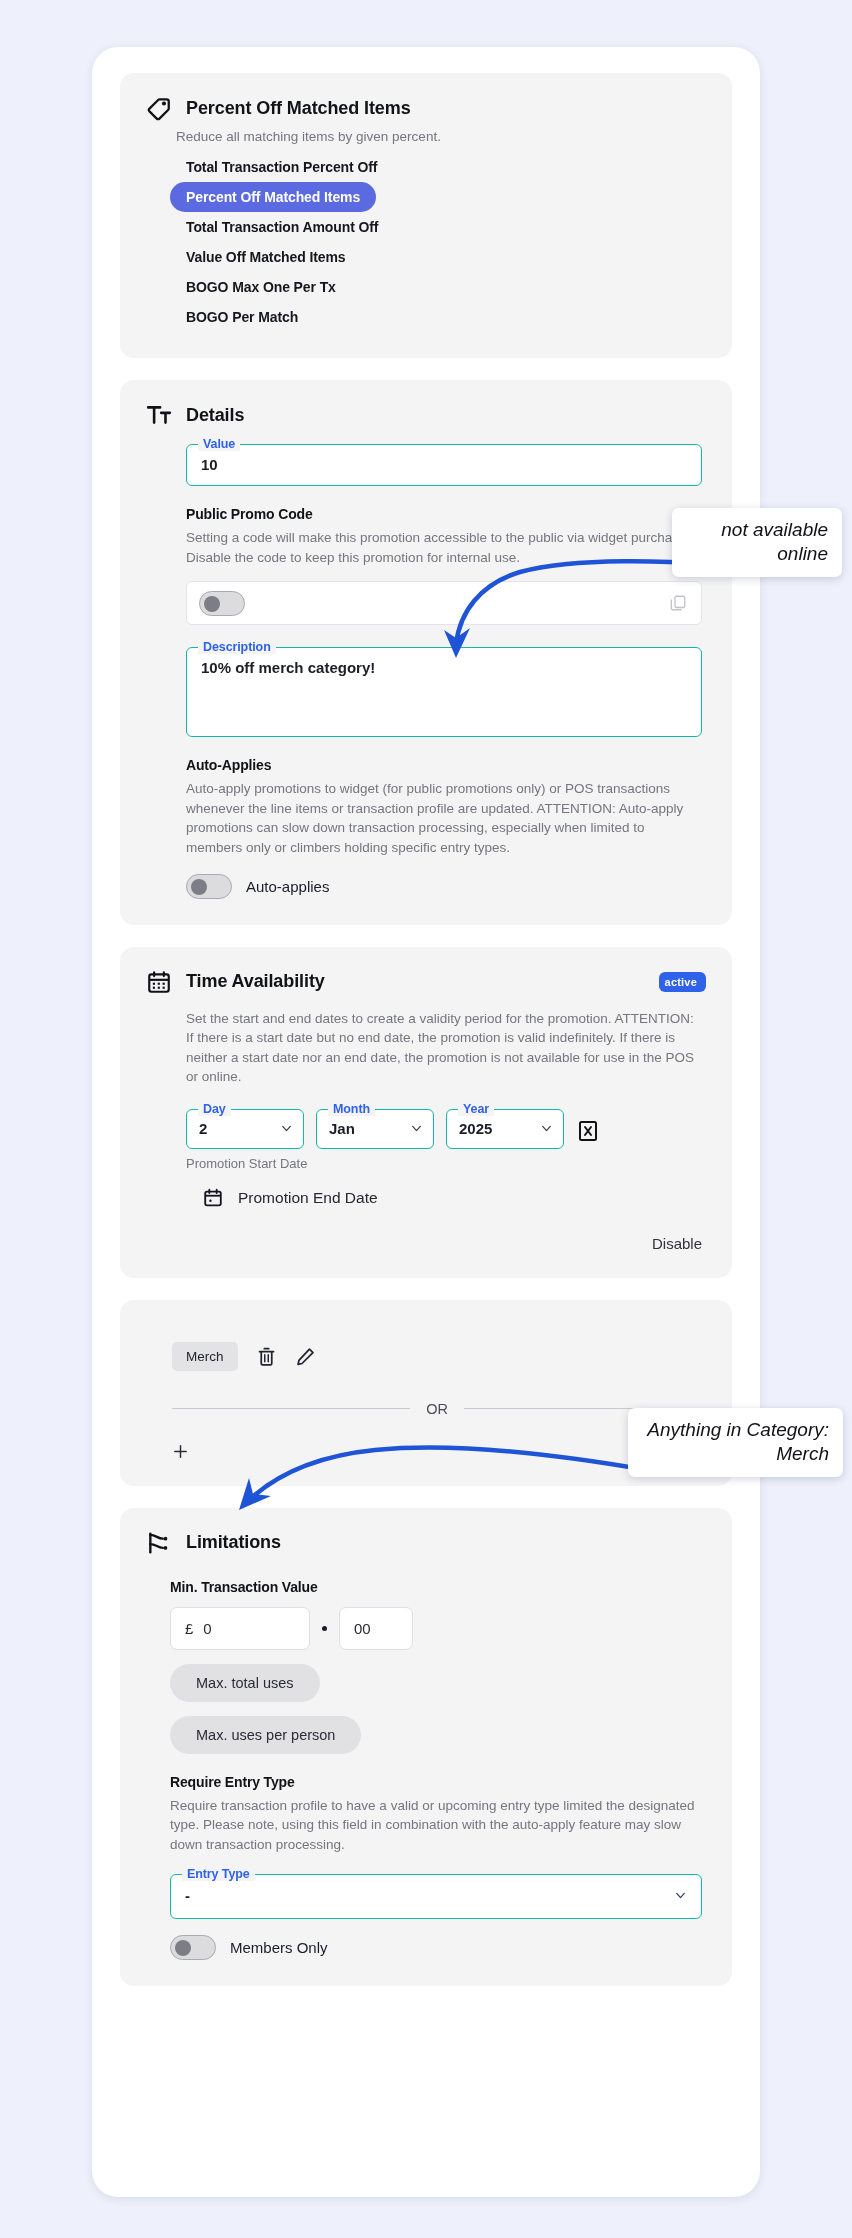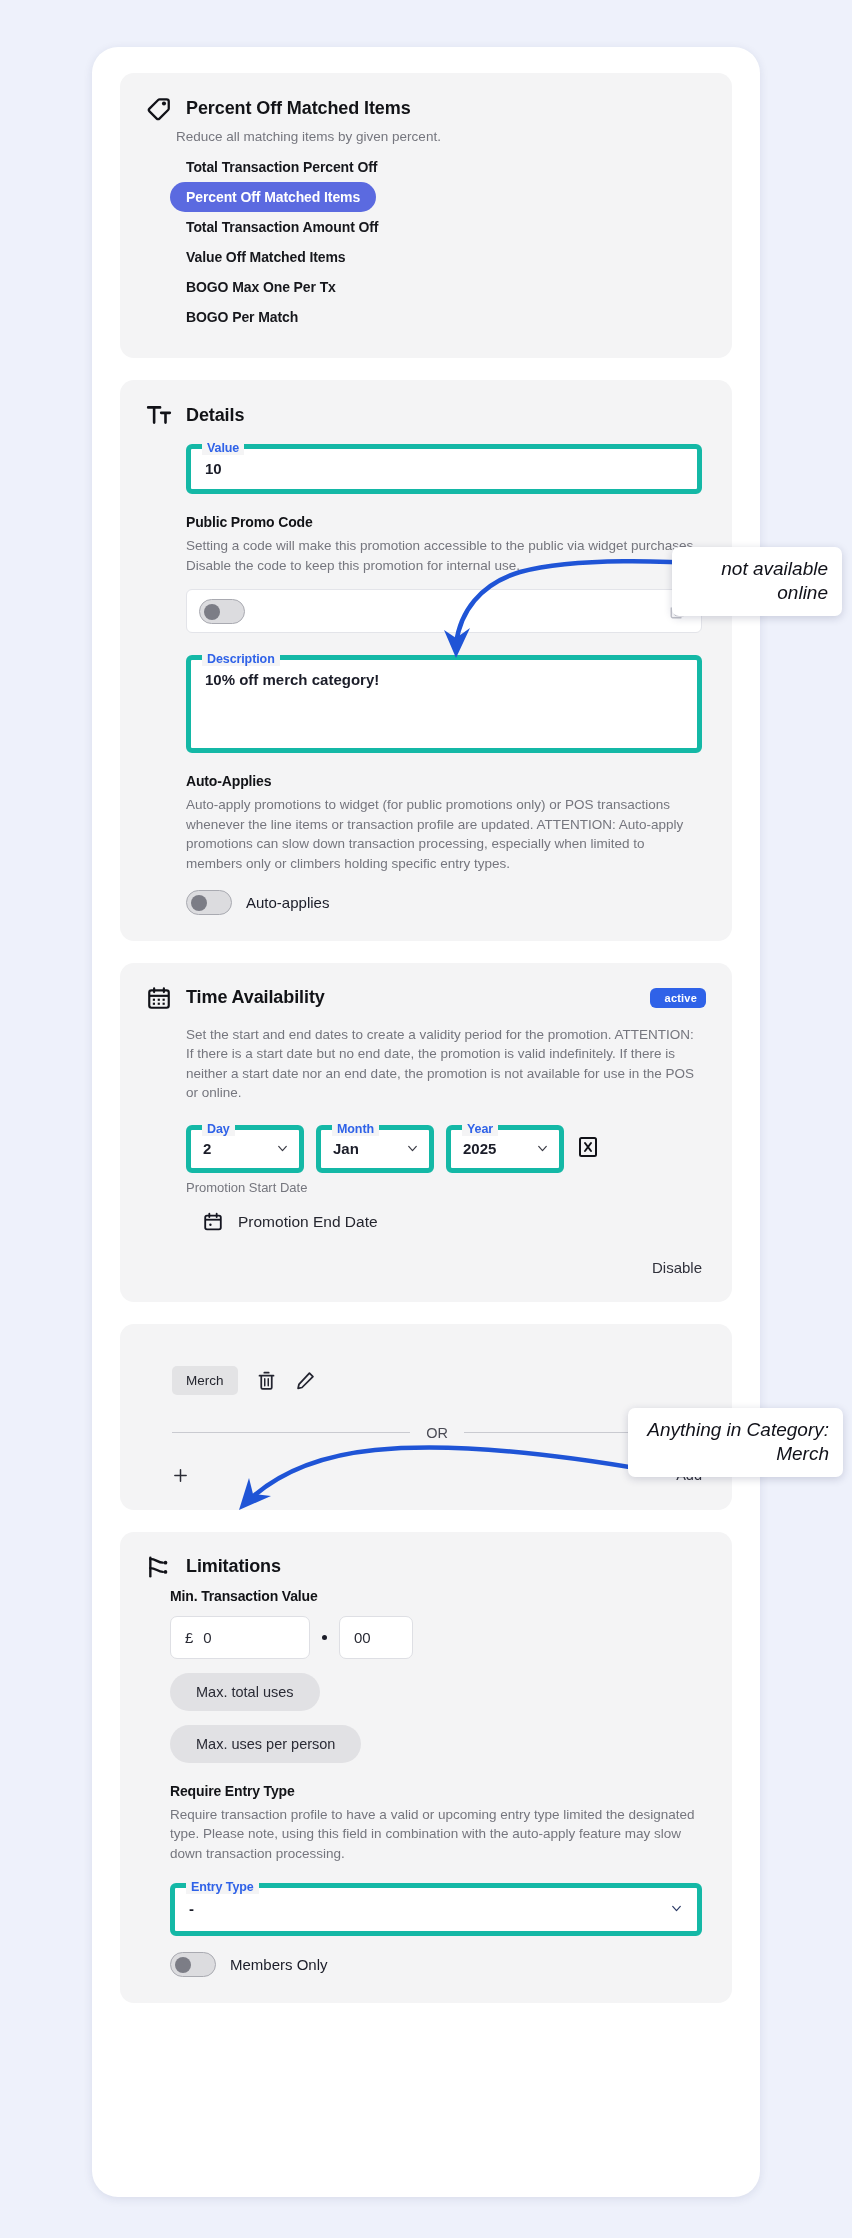--- a/index.html
+++ b/index.html
@@ -51,21 +51,21 @@
   }
   .card-icon { width: 26px; height: 26px; display:block; flex: none; }
   .card-head-spacer { flex: 1 1 auto; }
 
   .badge {
     background: #2f62e8;
     color: #fff;
     font-size: 11px;
     font-weight: bold;
     border-radius: 6px;
-    padding: 4px 9px 4px 15px;
+    padding: 4px 9px 4px 6px;
     letter-spacing: .2px;
   }
 
   .sub {
     color: #75767e;
     font-size: 13.5px;
     line-height: 1.42;
     margin: 6px 0 4px 30px;
   }
 
@@ -87,21 +87,21 @@
     margin-left: -16px;
   }
 
   
   .body { margin-left: 40px; margin-right: 4px; }
 
   
   .field {
     position: relative;
     background: #fff;
-    border: 5px solid #14b8a6;
+    border: 1px solid #14b8a6;
     border-radius: 6px;
     margin-top: 16px;
   }
   .field > .legend {
     position: absolute;
     top: -8px; left: 11px;
     background: #f4f4f5;
     padding: 0 5px;
     font-size: 12.5px;
     font-weight: bold;
@@ -294,21 +294,21 @@
 <svg class="arrow-svg" style="left:380px; top:512px;" width="350" height="160" viewBox="0 0 350 160">
   <path d="M338 52 C 300 50, 200 44, 140 60 C 100 72, 80 100, 76 132" fill="none" stroke="#1f54d6" stroke-width="4.5" stroke-linecap="round"></path>
   <path d="M76 146 L 64 118 L 76 126 L 90 116 Z" fill="#1f54d6"></path>
 </svg>
 
 <svg class="arrow-svg" style="left:195px; top:1408px;" width="460" height="130" viewBox="0 0 460 130">
   <path d="M452 62 C 360 46, 260 34, 180 42 C 120 48, 80 68, 54 92" fill="none" stroke="#1f54d6" stroke-width="4.5" stroke-linecap="round"></path>
   <path d="M44 102 L 54 70 L 58 86 L 76 88 Z" fill="#1f54d6"></path>
 </svg>
 
-<div class="callout" style="left:672px; top:547px; width:170px;">
+<div class="callout" style="left:672px; top:508px; width:170px;">
   <span>not available online</span>
 </div>
 
 <div class="callout" style="left:628px; top:1408px; width:215px;">
   <span>Anything in Category: Merch</span>
 </div>
 
 <div class="phone">
  <div class="scroll">
 
@@ -511,21 +511,21 @@
         <path d="M4 3.5 V20.5" stroke="#111218" stroke-width="2.2" stroke-linecap="round"></path>
         <path d="M4 4.5 C9 4.5, 11 8, 15.5 8" stroke="#111218" stroke-width="2.2" stroke-linecap="round"></path>
         <path d="M4 13 C9 13, 11 16.5, 15.5 16.5" stroke="#111218" stroke-width="2.2" stroke-linecap="round"></path>
         <circle cx="18" cy="8" r="1.7" fill="#111218"></circle>
         <circle cx="18" cy="16.5" r="1.7" fill="#111218"></circle>
       </svg>
       <div class="card-title">Limitations</div>
     </div>
 
     <div class="body" style="margin-left:24px;">
-      <h4 class="block" style="margin-top:8px;">Min. Transaction Value</h4>
+      <h4 class="block" style="margin-top:23px;">Min. Transaction Value</h4>
 
       <div class="money-row">
         <div class="money a">
           <span>£</span>
           <span>0</span>
         </div>
         <div class="dot"></div>
         <div class="money b">
           <span>00</span>
         </div>

